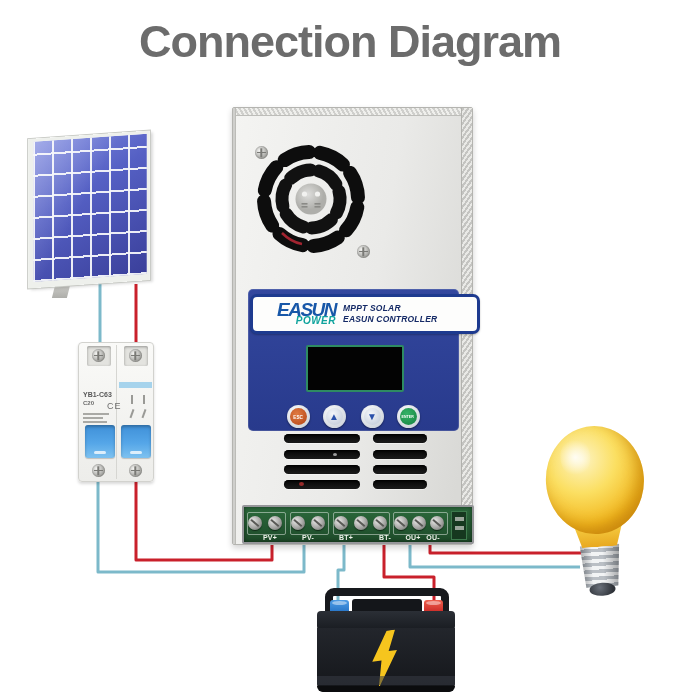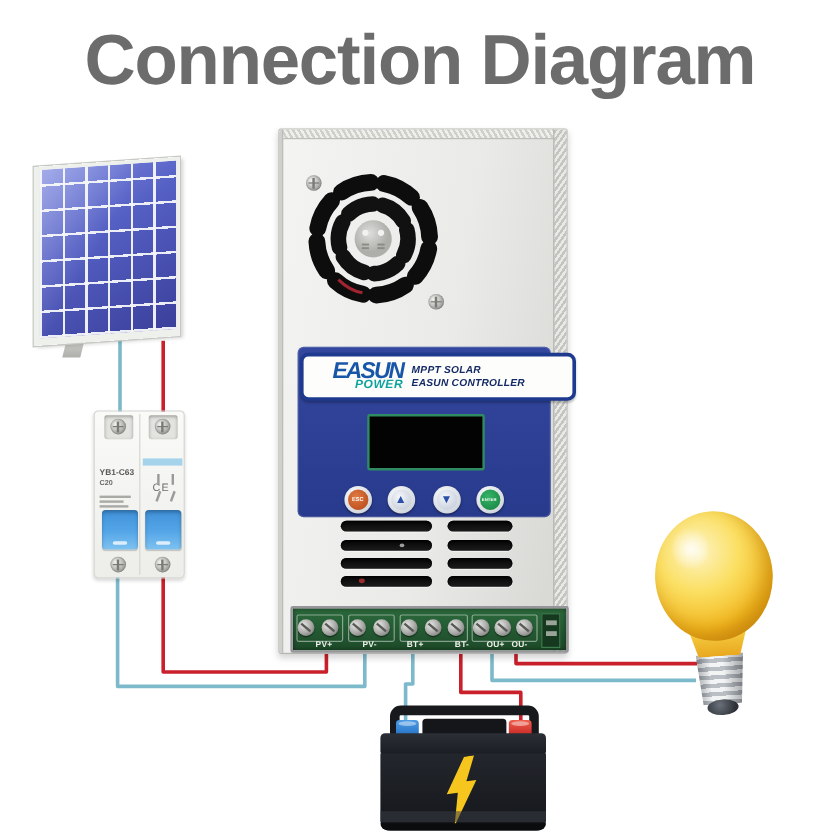--- a/index.html
+++ b/index.html
@@ -6,21 +6,21 @@
   html,body { background:#fff; }
   .canvas {
     position: relative; width: 700px; height: 700px;
     background: #ffffff; overflow: hidden;
     font-family: "Liberation Sans", sans-serif;
   }
 
   
   .title {
     position: absolute; top: 16px; left: 0; right: 0;
-    text-align: center; font-weight: bold; font-size: 59px;
+    text-align: center; font-weight: bold; font-size: 45px;
     letter-spacing: -1px; color: #6c6c6c;
   }
 
   
   svg.wires { position: absolute; left:0; top:0; width:700px; height:700px; }
   svg.wires path { fill: none; stroke-width: 3; stroke-linejoin: round; stroke-linecap: butt; }
   .wire-red  { stroke: #c9202b; }
   .wire-blue { stroke: #7cb9ca; }
 
   
@@ -59,21 +59,21 @@
     background:#7a7a76;
   }
   .screw::after { transform: rotate(90deg); }
   .breaker .term {
     position:absolute; width:24px; height:20px; top:3px;
     background:#e3e3df; box-shadow: inset 0 1px 3px rgba(0,0,0,.35); border-radius:2px;
   }
   .breaker .stripe { position:absolute; left:40px; top:39px; width:33px; height:6px; background:#a6d3ec; }
   .breaker .model { position:absolute; left:4px; top:48px; font-size:7px; font-weight:bold; color:#585858; }
   .breaker .rating { position:absolute; left:4px; top:57px; font-size:6px; font-weight:bold; color:#6a6a6a; }
-  .breaker .ce { position:absolute; left:28px; top:58px; font-size:9px; font-weight:normal; color:#6e6e6e; letter-spacing:1px;margin-left:20px; }
+  .breaker .ce { position:absolute; left:28px; top:58px; font-size:9px; font-weight:normal; color:#6e6e6e; letter-spacing:1px; }
   .breaker .tiny { position:absolute; height:2px; background:#a9a9a5; }
   .breaker .mini-line { position:absolute; width:1.5px; height:9px; background:#9a9a96; }
   .handle {
     position:absolute; top:82px; width:30px; height:33px; border-radius:3px;
     background: linear-gradient(180deg,#3f90d8 0%, #55a6e8 55%, #7ec2f0 100%);
     box-shadow: inset 0 2px 3px rgba(0,0,0,.25), 0 1px 1px rgba(0,0,0,.2);
   }
   .handle::after {
     content:""; position:absolute; left:9px; bottom:4px; width:12px; height:3px;
     background:#dceefb; border-radius:1.5px;

